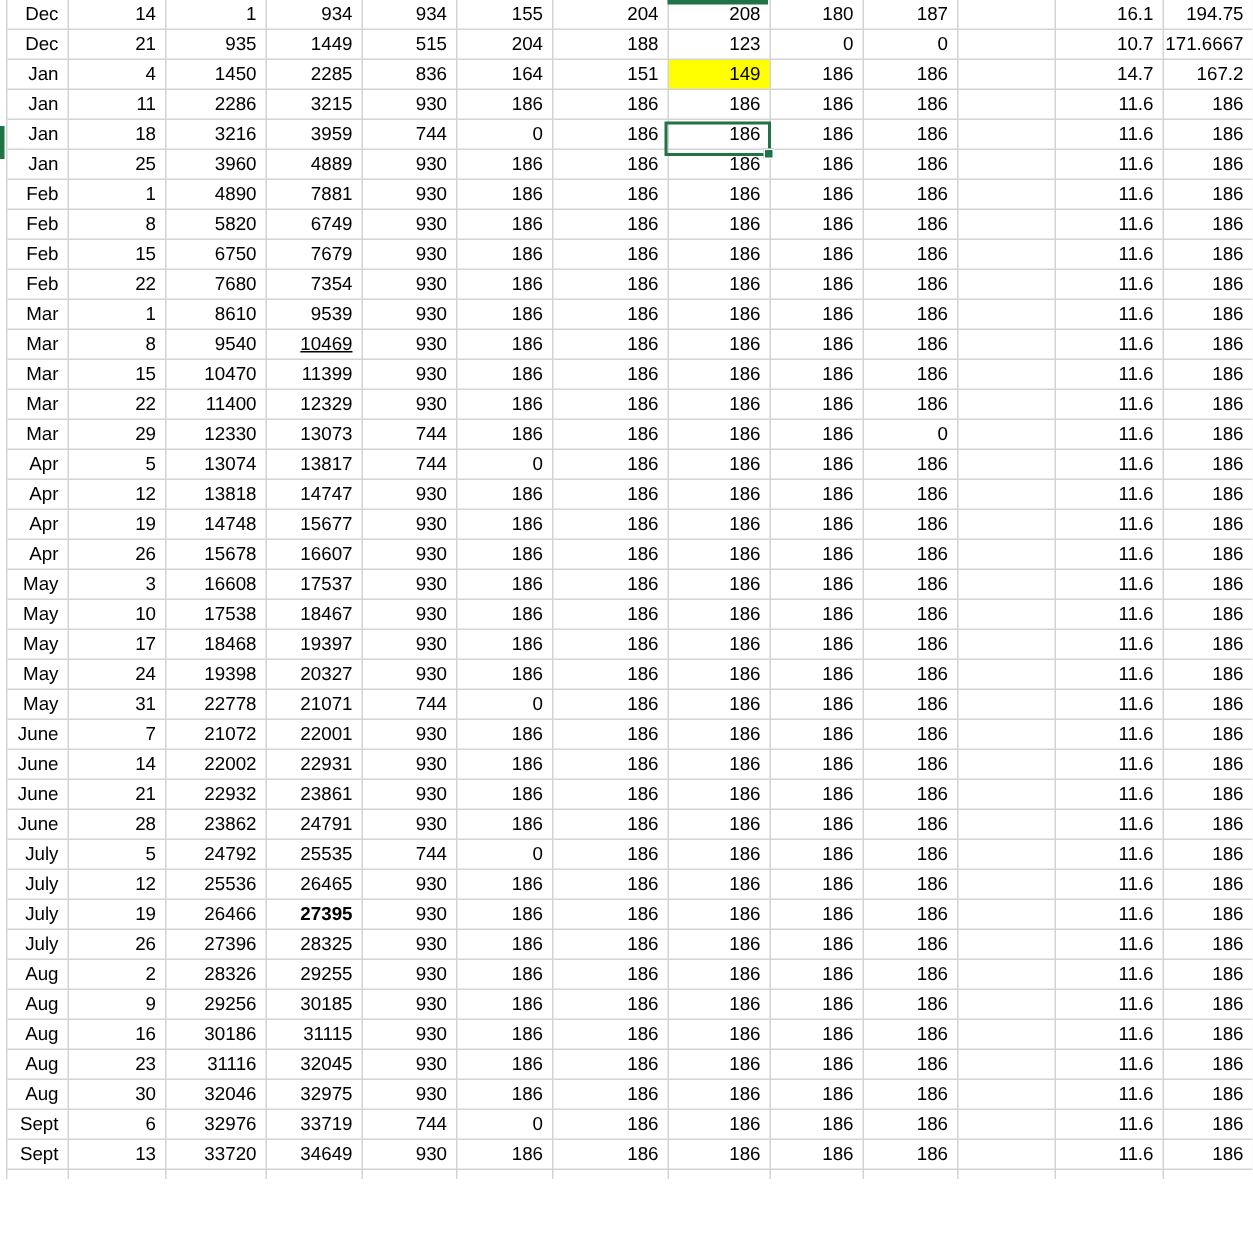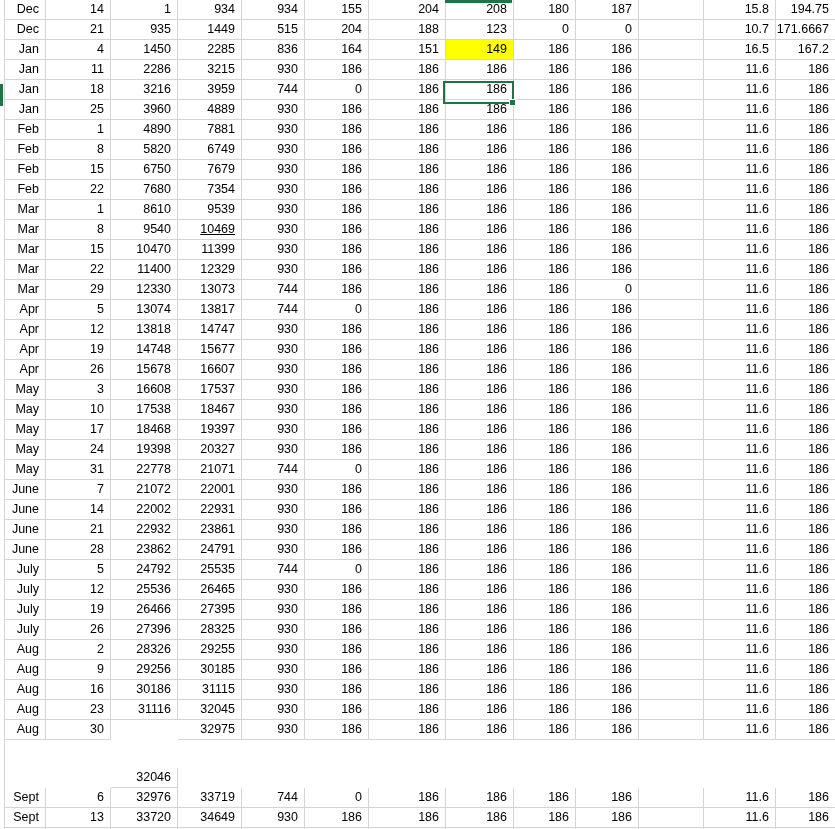--- a/index.html
+++ b/index.html
@@ -38,21 +38,21 @@
         <div class="cell" style="width: 65px;">14</div>
         <div class="cell" style="width: 67px;">1</div>
         <div class="cell" style="width: 64px;">934</div>
         <div class="cell" style="width: 63px;">934</div>
         <div class="cell" style="width: 64px;">155</div>
         <div class="cell" style="width: 77px;">204</div>
         <div class="cell" style="width: 68px;">208</div>
         <div class="cell" style="width: 62px;">180</div>
         <div class="cell" style="width: 63px;">187</div>
         <div class="cell" style="width: 65px;"></div>
-        <div class="cell" style="width: 72px;">15.8</div>
+        <div class="cell" style="width: 72px;">16.1</div>
         <div class="cell" style="width: 60px;">194.75</div>
       </div>
       <div class="row">
         <div class="cell" style="width: 41px;">Dec</div>
         <div class="cell" style="width: 65px;">21</div>
         <div class="cell" style="width: 67px;">935</div>
         <div class="cell" style="width: 64px;">1449</div>
         <div class="cell" style="width: 63px;">515</div>
         <div class="cell" style="width: 64px;">204</div>
         <div class="cell" style="width: 77px;">188</div>
@@ -68,21 +68,21 @@
         <div class="cell" style="width: 65px;">4</div>
         <div class="cell" style="width: 67px;">1450</div>
         <div class="cell" style="width: 64px;">2285</div>
         <div class="cell" style="width: 63px;">836</div>
         <div class="cell" style="width: 64px;">164</div>
         <div class="cell" style="width: 77px;">151</div>
         <div class="cell selfill" style="width: 68px;">149</div>
         <div class="cell" style="width: 62px;">186</div>
         <div class="cell" style="width: 63px;">186</div>
         <div class="cell" style="width: 65px;"></div>
-        <div class="cell" style="width: 72px;">16.5</div>
+        <div class="cell" style="width: 72px;">14.7</div>
         <div class="cell" style="width: 60px;">167.2</div>
       </div>
       <div class="row">
         <div class="cell" style="width: 41px;">Jan</div>
         <div class="cell" style="width: 65px;">11</div>
         <div class="cell" style="width: 67px;">2286</div>
         <div class="cell" style="width: 64px;">3215</div>
         <div class="cell" style="width: 63px;">930</div>
         <div class="cell" style="width: 64px;">186</div>
         <div class="cell" style="width: 77px;">186</div>
@@ -480,21 +480,21 @@
         <div class="cell" style="width: 62px;">186</div>
         <div class="cell" style="width: 63px;">186</div>
         <div class="cell" style="width: 65px;"></div>
         <div class="cell" style="width: 72px;">11.6</div>
         <div class="cell" style="width: 60px;">186</div>
       </div>
       <div class="row">
         <div class="cell" style="width: 41px;">July</div>
         <div class="cell" style="width: 65px;">19</div>
         <div class="cell" style="width: 67px;">26466</div>
-        <div class="cell" style="width: 64px;">27395</div>
+        <div class="cell" style="width: 64px; font-weight: bold;">27395</div>
         <div class="cell" style="width: 63px;">930</div>
         <div class="cell" style="width: 64px;">186</div>
         <div class="cell" style="width: 77px;">186</div>
         <div class="cell" style="width: 68px;">186</div>
         <div class="cell" style="width: 62px;">186</div>
         <div class="cell" style="width: 63px;">186</div>
         <div class="cell" style="width: 65px;"></div>
         <div class="cell" style="width: 72px;">11.6</div>
         <div class="cell" style="width: 60px;">186</div>
       </div>
@@ -569,21 +569,21 @@
         <div class="cell" style="width: 68px;">186</div>
         <div class="cell" style="width: 62px;">186</div>
         <div class="cell" style="width: 63px;">186</div>
         <div class="cell" style="width: 65px;"></div>
         <div class="cell" style="width: 72px;">11.6</div>
         <div class="cell" style="width: 60px;">186</div>
       </div>
       <div class="row">
         <div class="cell" style="width: 41px;">Aug</div>
         <div class="cell" style="width: 65px;">30</div>
-        <div class="cell" style="width: 67px; margin-top: 48px;">32046</div>
+        <div class="cell" style="width: 67px;">32046</div>
         <div class="cell" style="width: 64px;">32975</div>
         <div class="cell" style="width: 63px;">930</div>
         <div class="cell" style="width: 64px;">186</div>
         <div class="cell" style="width: 77px;">186</div>
         <div class="cell" style="width: 68px;">186</div>
         <div class="cell" style="width: 62px;">186</div>
         <div class="cell" style="width: 63px;">186</div>
         <div class="cell" style="width: 65px;"></div>
         <div class="cell" style="width: 72px;">11.6</div>
         <div class="cell" style="width: 60px;">186</div>

